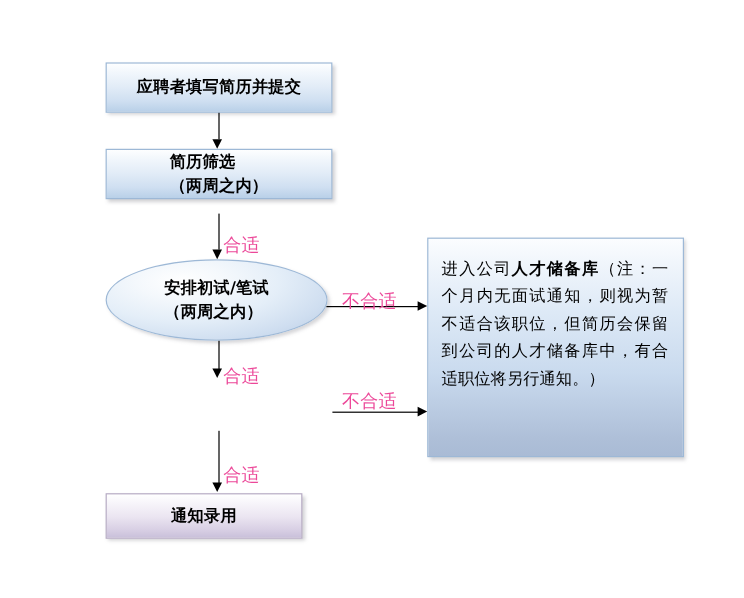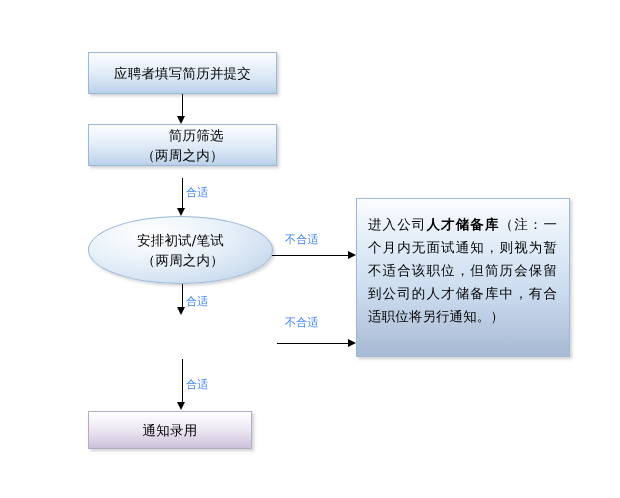--- a/index.html
+++ b/index.html
@@ -17,26 +17,27 @@
     position: relative;
     width: 620px;
     height: 498px;
     background: #ffffff;
   }
 
   
   .node-text {
     position: relative;
     z-index: 2;
-    text-align: right;
+    text-align: left;
     color: #000000;
     font-size: 13.5px;
     line-height: 20px;
     letter-spacing: 0.2px;
     white-space: pre-line;
+    font-weight: bold;
   }
 
   
   .proc {
     position: absolute;
     box-sizing: border-box;
     display: flex;
     align-items: center;
     justify-content: center;
     border: 1px solid #9db8d6;
@@ -120,25 +121,26 @@
     border-top: 8px solid #000000;
   }
   .arrowhead.right {
     border-top: 4.5px solid transparent;
     border-bottom: 4.5px solid transparent;
     border-left: 8px solid #000000;
   }
 
   .edge-label {
     position: absolute;
-    font-size: 11px;
+    font-size: 15px;
     line-height: 15px;
-    color: #3b82f6;
+    color: #ec4899;
     white-space: nowrap;
     letter-spacing: 0.2px;
+    margin-top: 12px;
   }
 </style>
 </head>
 <body>
 
 <div id="canvas">
 
   <div class="proc" style="left:88px; top:52px; width:189px; height:42px;">
     <div class="node-text">应聘者填写简历并提交</div>
   </div>
@@ -174,19 +176,19 @@
   <div class="edge-label" style="left:285px; top:315px;">不合适</div>
 
   <div class="conn v" style="left:181.5px; top:359px; height:44px;"></div>
   <div class="arrowhead down" style="left:177px; top:402px;"></div>
   <div class="edge-label" style="left:186px; top:377px;">合适</div>
 
   <div class="proc accent-purple" style="left:88px; top:411px; width:164px; height:38px;">
     <div class="node-text">通知录用</div>
   </div>
 
-  <div class="note-panel" style="left:356px; top:198px; width:214px; height:159px;">
+  <div class="note-panel" style="left:356px; top:198px; width:214px; height:183px;">
     <div class="note-text">
       <span>进入公司</span><b>人才储备库</b><span>（注：一个月内无面试通知，则视为暂不适合该职位，但简历会保留到公司的人才储备库中，有合适职位将另行通知。）</span>
     </div>
   </div>
 
 </div>
 
 </body></html>

